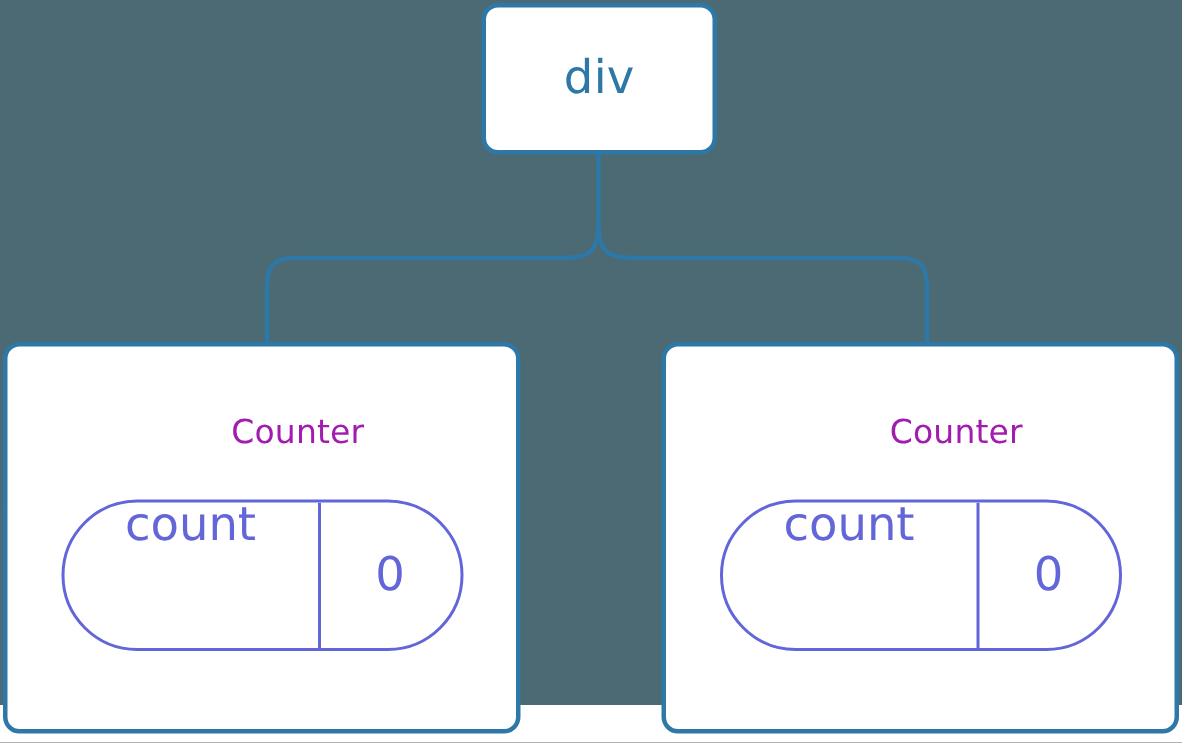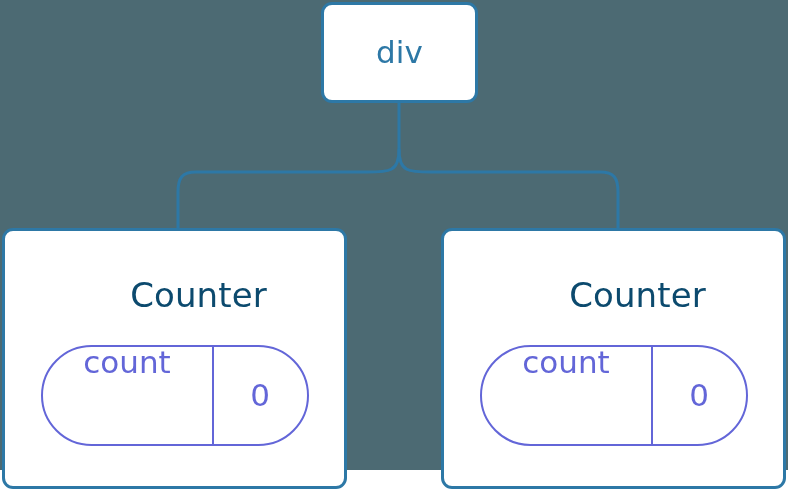--- a/index.html
+++ b/index.html
@@ -61,22 +61,22 @@
     height: 261px;
     display: flex;
     flex-direction: column;
     align-items: center;
   }
   .node-child.left  { left: 2px;   width: 345px; }
   .node-child.right { left: 441px; width: 345px; }
 
   .node-child .node-title {
     margin-top: 47px;
-    font-size: 34px;
-    color: #0c4a6e;
+    font-size: 22px;
+    color: #a21caf;
     letter-spacing: 0.1px;
     line-height: 1;
     margin-left: 48px;
   }
 
   
   .state-pill {
     margin-top: 33px;
     width: 268px;
     height: 101px;

